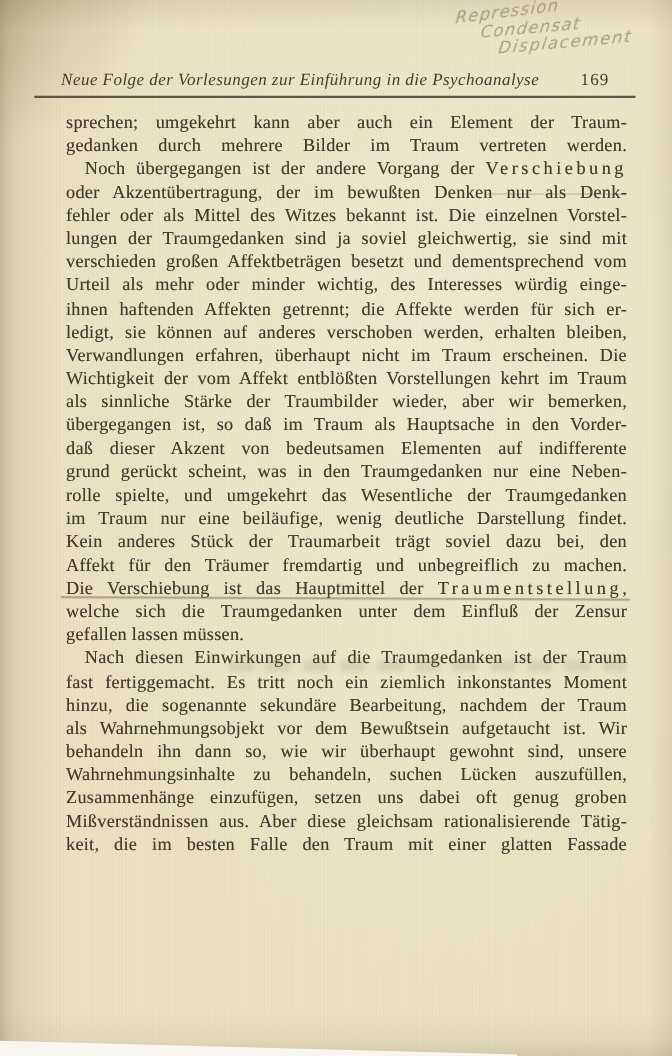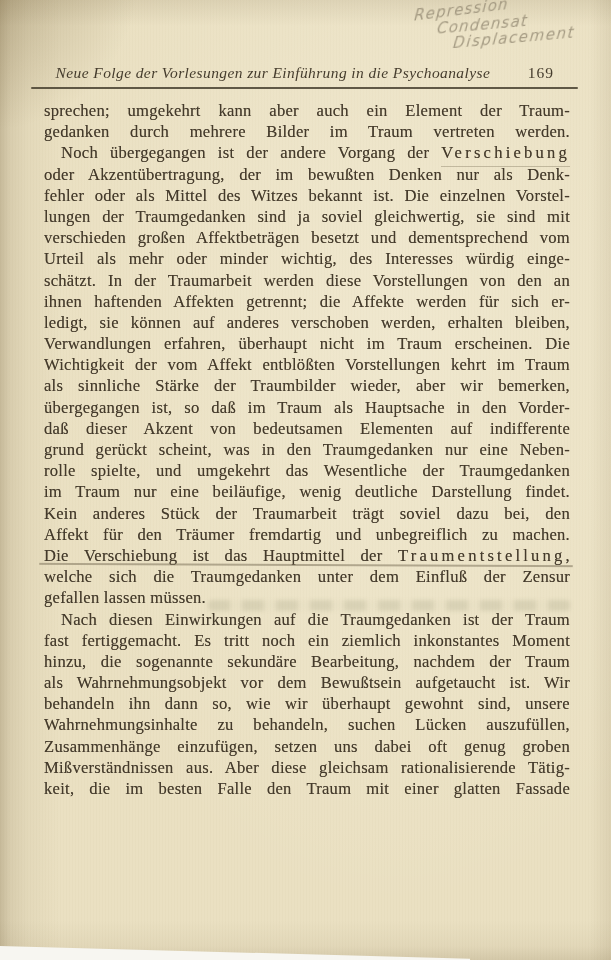--- a/index.html
+++ b/index.html
@@ -64,25 +64,26 @@
     color: #443a2b;
     letter-spacing: 0.25px;
     text-shadow: 0 0 0.5px rgba(68, 58, 43, 0.55);
   }
   .bline {
     position: relative;
     height: 21.2px;
     text-align: justify;
     text-align-last: justify;
     white-space: normal;
+    margin-left: 16px;
   }
   .bline.flush-left { text-align-last: left; }
   .bline.indent { text-indent: 17px; }
   .gesperrt { letter-spacing: 3.2px; }
-  .pencil-word { border-bottom: 1.5px solid rgba(128, 117, 93, 0.40); padding-bottom: 4px; }
+  .pencil-word { border-bottom: 1.5px solid rgba(128, 117, 93, 0.40); padding-bottom: 14px; }
   .penciled::after {
     content: "";
     position: absolute;
     left: -5px; right: -3px; bottom: 0px; height: 2px;
     background: rgba(128, 117, 93, 0.55);
     transform: rotate(0.25deg);
     border-radius: 2px;
     filter: blur(0.4px);
   }
 
@@ -123,21 +124,20 @@
 
   <div class="body-text">
       <div class="bline"><span>sprechen; umgekehrt kann aber auch ein Element der Traum-</span></div>
       <div class="bline"><span>gedanken durch mehrere Bilder im Traum vertreten werden.</span></div>
       <div class="bline indent"><span>Noch übergegangen ist der andere Vorgang der </span><span class="gesperrt pencil-word">Verschiebung</span></div>
       <div class="bline"><span>oder Akzentübertragung, der im bewußten Denken nur als Denk-</span></div>
       <div class="bline"><span>fehler oder als Mittel des Witzes bekannt ist. Die einzelnen Vorstel-</span></div>
       <div class="bline"><span>lungen der Traumgedanken sind ja soviel gleichwertig, sie sind mit</span></div>
       <div class="bline"><span>verschieden großen Affektbeträgen besetzt und dementsprechend vom</span></div>
       <div class="bline"><span>Urteil als mehr oder minder wichtig, des Interesses würdig einge-</span></div>
-      <div class="bline"><span>schätzt. In der Traumarbeit werden diese Vorstellungen von den an</span></div>
       <div class="bline"><span>ihnen haftenden Affekten getrennt; die Affekte werden für sich er-</span></div>
       <div class="bline"><span>ledigt, sie können auf anderes verschoben werden, erhalten bleiben,</span></div>
       <div class="bline"><span>Verwandlungen erfahren, überhaupt nicht im Traum erscheinen. Die</span></div>
       <div class="bline"><span>Wichtigkeit der vom Affekt entblößten Vorstellungen kehrt im Traum</span></div>
       <div class="bline"><span>als sinnliche Stärke der Traumbilder wieder, aber wir bemerken,</span></div>
       <div class="bline"><span>übergegangen ist, so daß im Traum als Hauptsache in den Vorder-</span></div>
       <div class="bline"><span>daß dieser Akzent von bedeutsamen Elementen auf indifferente</span></div>
       <div class="bline"><span>grund gerückt scheint, was in den Traumgedanken nur eine Neben-</span></div>
       <div class="bline"><span>rolle spielte, und umgekehrt das Wesentliche der Traumgedanken</span></div>
       <div class="bline"><span>im Traum nur eine beiläufige, wenig deutliche Darstellung findet.</span></div>

